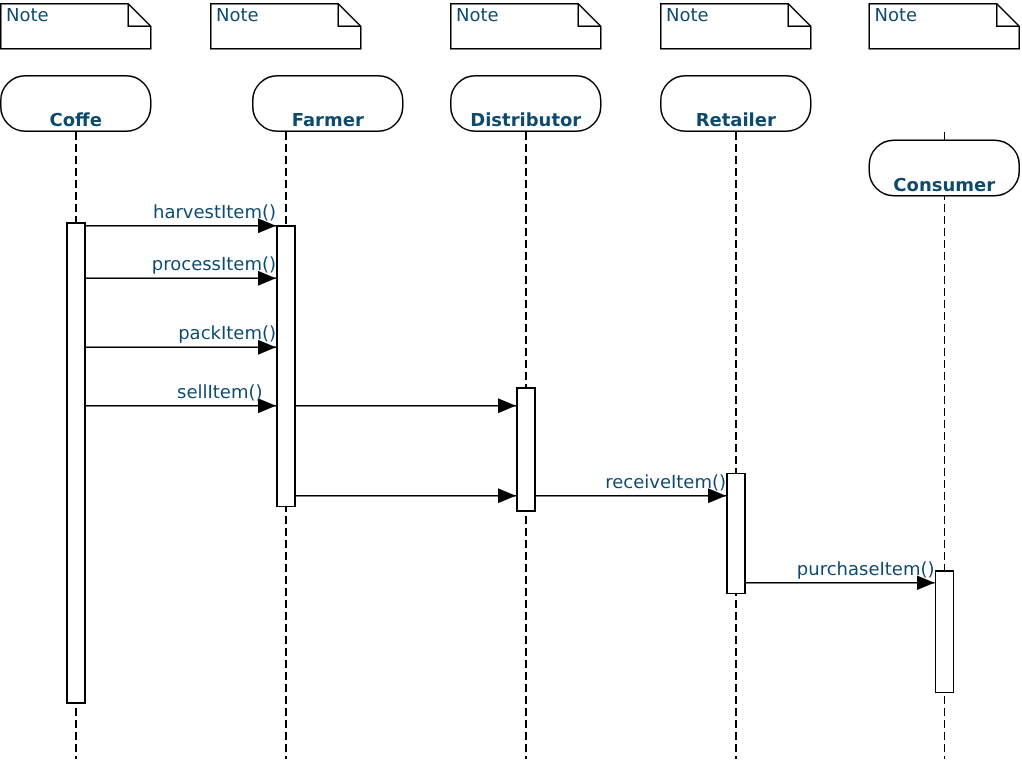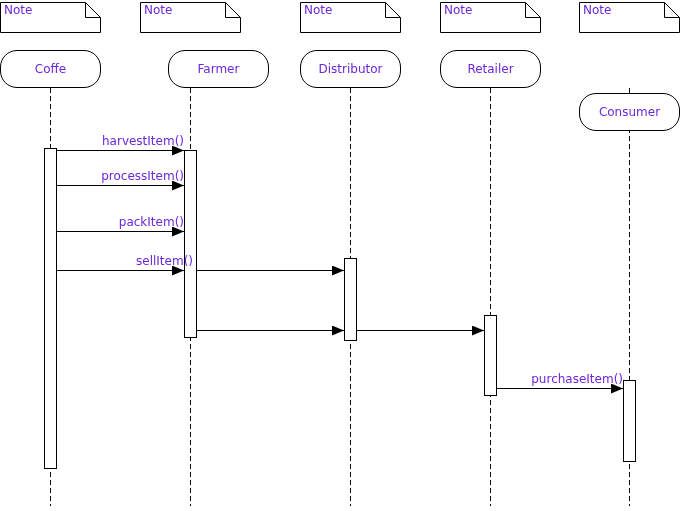--- a/index.html
+++ b/index.html
@@ -1,33 +1,33 @@
 <!DOCTYPE html>
 <html><head>
 <meta charset="utf-8">
 <style>
   html,body{margin:0;padding:0;background:#ffffff;}
   .canvas{
     position:relative;
     width:681px;height:511px;
     background:#ffffff;
     font-family:"DejaVu Sans","Liberation Sans",sans-serif;
-    color:#6d28d9;
+    color:#0c4a6e;
     overflow:hidden;
   }
   svg.layer{position:absolute;left:0;top:0;}
   .actor-box{
     position:absolute;
     box-sizing:border-box;
     border:1px solid #000000;
     border-radius:17px;
     background:#ffffff;
-    display:flex;align-items:center;justify-content:center;
+    display:flex;align-items:flex-end;justify-content:center;
     font-size:12px;
-    top:50px;height:38px;width:101px;
+    top:50px;height:38px;width:101px;font-weight:bold;
   }
   .note-label{
     position:absolute;
     top:3px;
     font-size:12px;
     line-height:14px;
     white-space:nowrap;
   }
   .msg-label{
     position:absolute;
@@ -118,16 +118,17 @@
   <div class="actor-box" style="left:440px;">
       <span>Retailer</span>
     </div>
   <div class="actor-box" style="left:579px;margin-top:43px;">
       <span>Consumer</span>
     </div>
 
   <div class="msg-label" style="left:57px;width:127px;top:134px;">harvestItem()</div>
   <div class="msg-label" style="left:57px;width:127px;top:169px;">processItem()</div>
   <div class="msg-label" style="left:57px;width:127px;top:215px;">packItem()</div>
-  <div class="msg-label" style="left:66px;width:127px;top:254px;">sellItem()</div>
+  <div class="msg-label" style="left:48px;width:127px;top:254px;">sellItem()</div>
+  <div class="msg-label" style="left:357px;width:127px;top:314px;">receiveItem()</div>
   <div class="msg-label" style="left:497px;width:126px;top:372px;">purchaseItem()</div>
 
 </div>
 
 </body></html>

